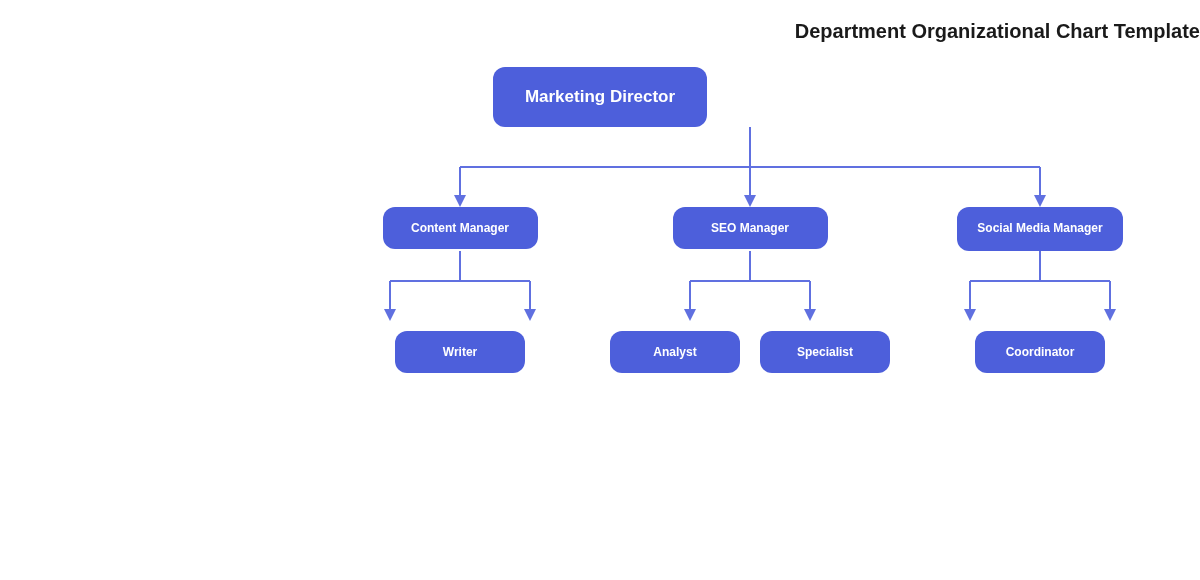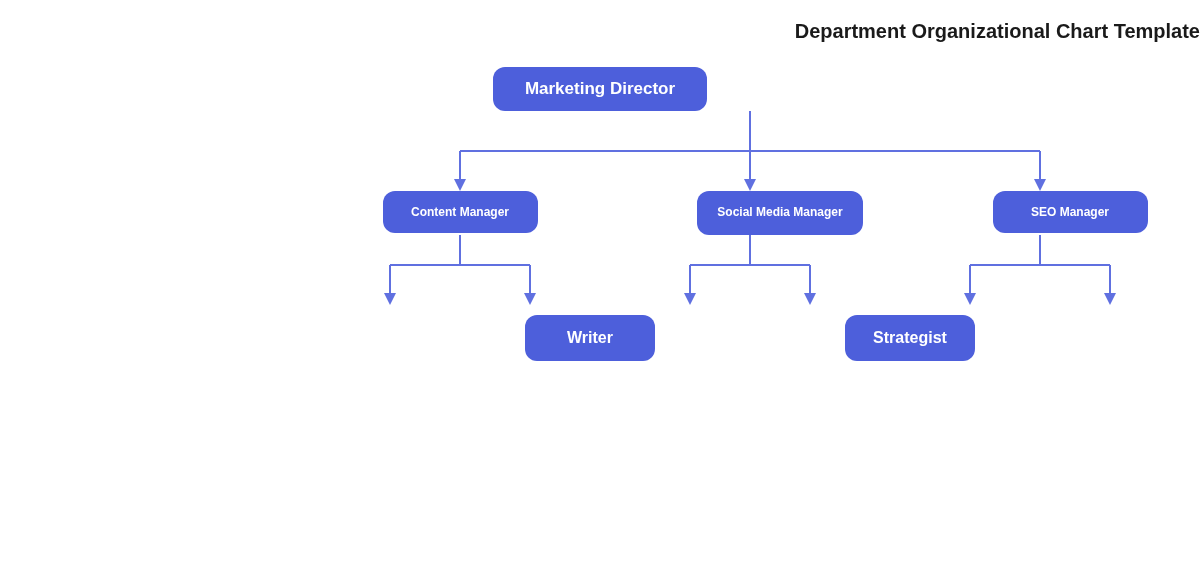--- a/index.html
+++ b/index.html
@@ -42,32 +42,32 @@
       text-align: center;
       display: flex;
       align-items: center;
       justify-content: center;
       min-width: 140px;
     }
 
     .node-root {
       min-width: 200px;
       font-size: 17px;
-      padding: 12px 32px;
+      padding: 20px 32px;
     }
 
     .node-mid {
       min-width: 155px;
       font-size: 12px;
       padding: 14px 20px;
     }
 
     .node-leaf {
       min-width: 130px;
-      font-size: 16px;
+      font-size: 12px;
       padding: 14px 20px;
     }
 
     
     .level {
       display: flex;
       justify-content: center;
       align-items: flex-start;
       width: 100%;
     }
@@ -109,26 +109,26 @@
 
     <polygon points="740,80 734,68 746,68" fill="#6070e0"></polygon>
   </svg>
 
   <div style="display:flex; justify-content:center; width:900px; gap:0px;">
 
     <div style="display:flex;flex-direction:column;align-items:center;width:320px;">
       <div class="node node-mid">Content Manager</div>
     </div>
 
+    <div style="display:flex;flex-direction:column;align-items:center;width:260px;">
+      <div class="node node-mid">SEO Manager</div>
+    </div>
+
     <div style="display:flex;flex-direction:column;align-items:center;width:320px;">
       <div class="node node-mid" style="min-width:160px; line-height:1.3;">Social Media Manager</div>
-    </div>
-
-    <div style="display:flex;flex-direction:column;align-items:center;width:260px;">
-      <div class="node node-mid">SEO Manager</div>
     </div>
   </div>
 
   <svg class="connector" width="900" height="80" viewBox="0 0 900 80">
 
     <line x1="160" y1="0" x2="160" y2="30" stroke="#6070e0" stroke-width="2"></line>
     <line x1="90" y1="30" x2="230" y2="30" stroke="#6070e0" stroke-width="2"></line>
     <line x1="90" y1="30" x2="90" y2="60" stroke="#6070e0" stroke-width="2"></line>
     <polygon points="90,70 84,58 96,58" fill="#6070e0"></polygon>
     <line x1="230" y1="30" x2="230" y2="60" stroke="#6070e0" stroke-width="2"></line>
@@ -148,19 +148,23 @@
     <line x1="810" y1="30" x2="810" y2="60" stroke="#6070e0" stroke-width="2"></line>
     <polygon points="810,70 804,58 816,58" fill="#6070e0"></polygon>
   </svg>
 
   <div style="display:flex; justify-content:center; width:900px;">
 
     <div style="display:flex; width:320px; justify-content:center; gap:20px;">
       <div class="node node-leaf">Writer</div>
     </div>
 
+    <div style="display:flex; width:260px; justify-content:center; gap:20px;">
+      <div class="node node-leaf">Analyst</div>
+      <div class="node node-leaf">Specialist</div>
+    </div>
 
     <div style="display:flex; width:320px; justify-content:center; gap:20px;">
-      <div class="node node-leaf">Strategist</div>
+      <div class="node node-leaf">Coordinator</div>
     </div>
   </div>
 
 </div>
 
 </body></html>

